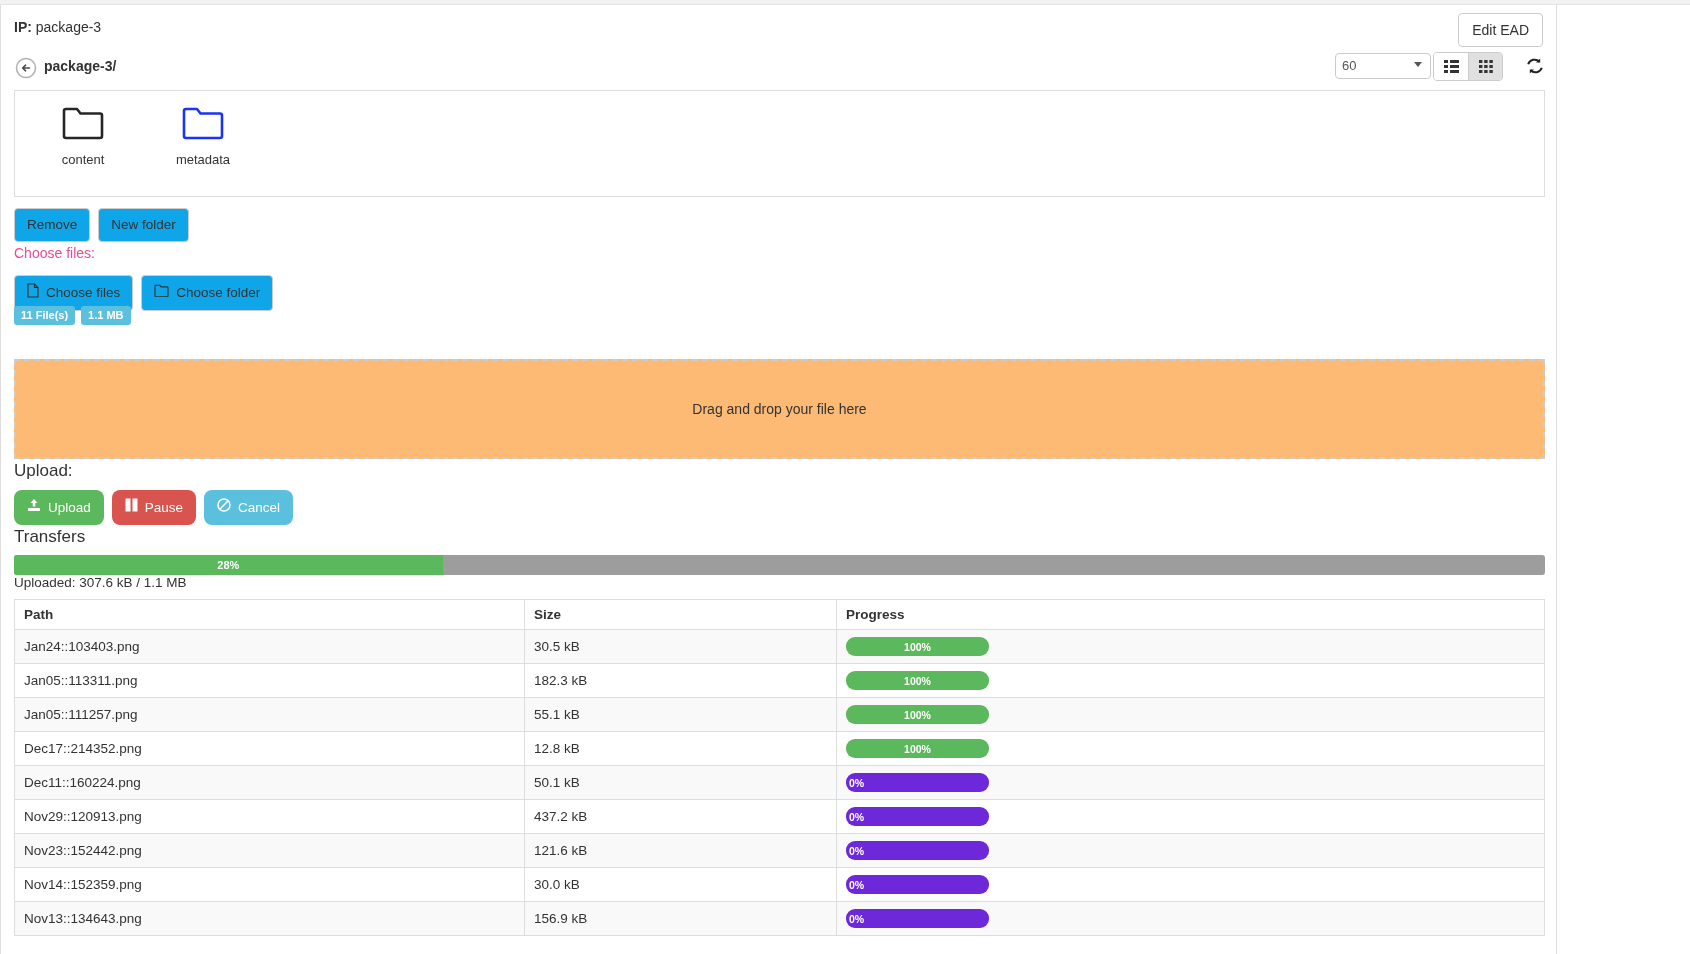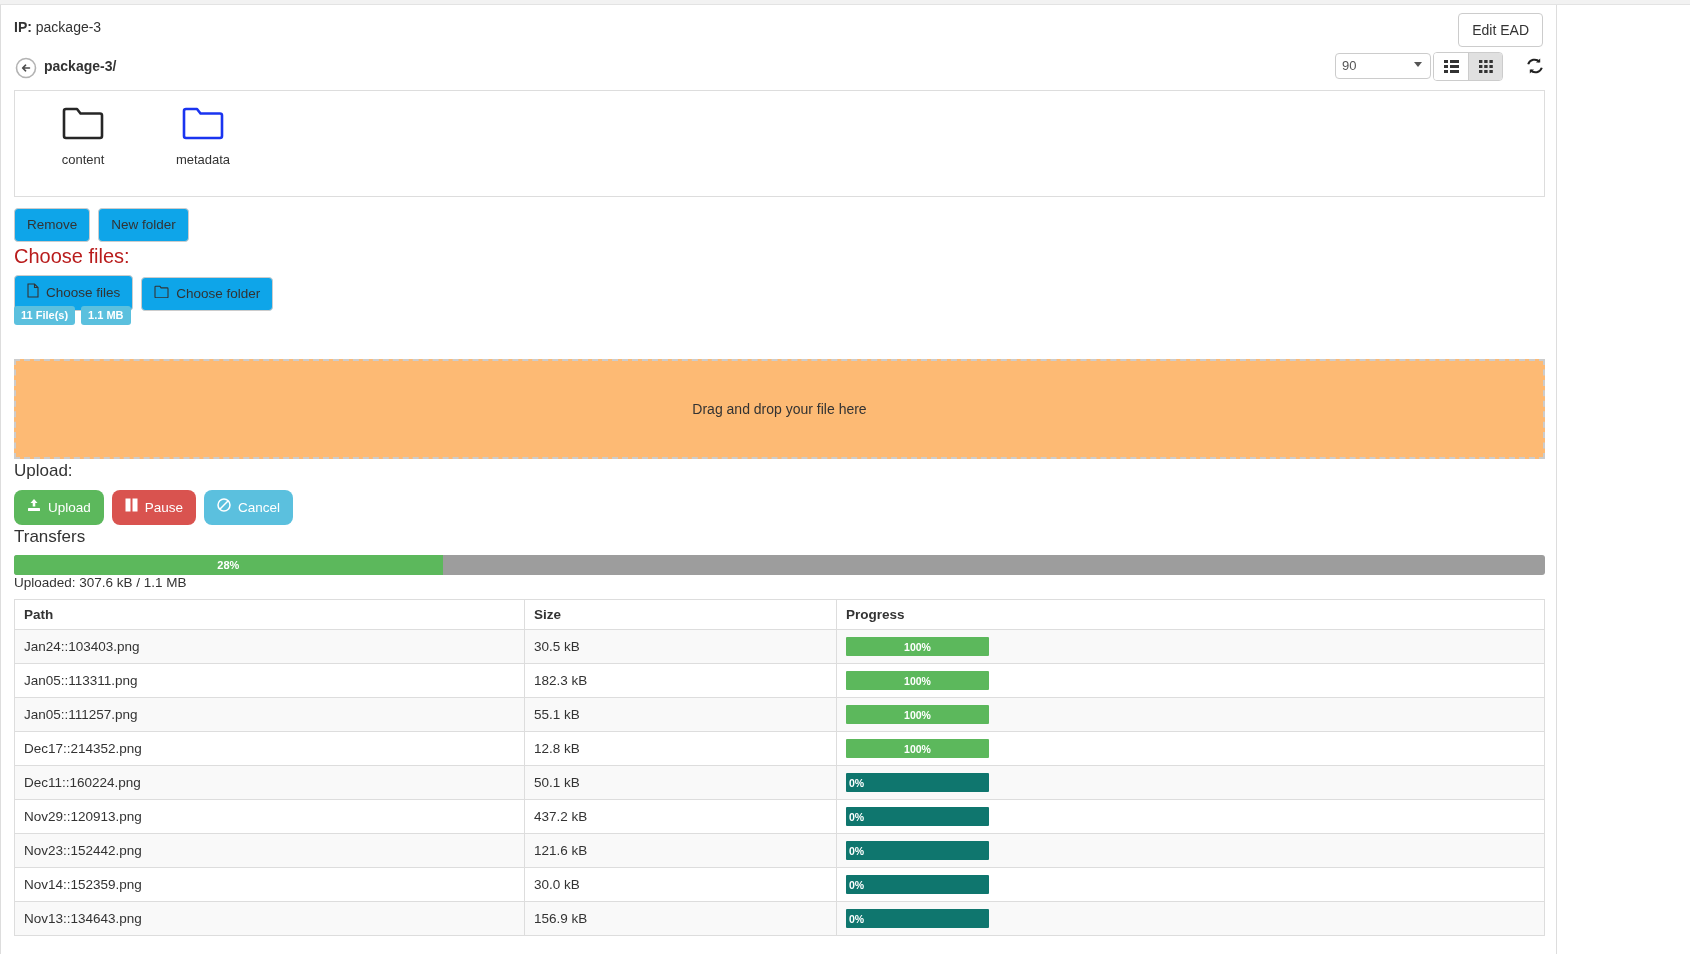--- a/index.html
+++ b/index.html
@@ -151,25 +151,25 @@
     display: inline-flex;
     align-items: center;
     gap: 7px;
   }
   .row-remove {
     position: absolute; top: 203px; left: 13px;
     display: flex; gap: 8px;
   }
   .lbl-choose {
     position: absolute; top: 240px; left: 13px;
-    font-size: 20px; color: #b91c1c;
+    font-size: 14px; color: #ec4899;
   }
   .row-choose {
     position: absolute; top: 270px; left: 13px;
-    display: flex; gap: 8px; align-items: flex-end;
+    display: flex; gap: 8px;
   }
   .badges {
     position: absolute; top: 301px; left: 13px;
     display: flex; gap: 6px;
   }
   .badge {
     background: #5bc0de;
     color: #ffffff;
     font-size: 11px;
     font-weight: bold;
@@ -263,22 +263,22 @@
     background: #ffffff;
   }
   .xfer-table td { color: #333333; }
   .xfer-table tbody tr:nth-child(odd) { background: #f9f9f9; }
   .xfer-table tbody tr:nth-child(even) { background: #ffffff; }
   .col-path { width: 510px; }
   .col-size { width: 312px; }
 
   .mini-bar {
     width: 143px; height: 19px;
-    background: #0f766e;
-    border-radius: 1px;
+    background: #6d28d9;
+    border-radius: 9px;
     overflow: hidden;
     position: relative;
   }
   .mini-bar .mfill {
     height: 100%;
     background: #5cb85c;
     display: flex;
     align-items: center;
     justify-content: center;
   }
@@ -315,21 +315,21 @@
       <span class="back-icon">
         <svg width="22" height="22" viewBox="0 0 22 22">
           <circle cx="11" cy="11" r="9.5" fill="none" stroke="#b3b3b3" stroke-width="1.6"></circle>
           <path d="M14.5 11 H7.8 M10.6 8.2 L7.6 11 L10.6 13.8" fill="none" stroke="#4d4d4d" stroke-width="1.6" stroke-linecap="round" stroke-linejoin="round"></path>
         </svg>
       </span>
 
       <span class="crumb-title">package-3/</span>
 
       <div class="page-size-select">
-        <span>90</span>
+        <span>60</span>
         <span class="caret"></span>
       </div>
 
       <div class="view-toggle">
         <div class="vbtn">
           <svg width="15" height="13" viewBox="0 0 15 13">
             <rect x="0" y="0" width="4" height="3" fill="#333"></rect>
             <rect x="6" y="0" width="9" height="3" fill="#333"></rect>
             <rect x="0" y="5" width="4" height="3" fill="#333"></rect>
             <rect x="6" y="5" width="9" height="3" fill="#333"></rect>

